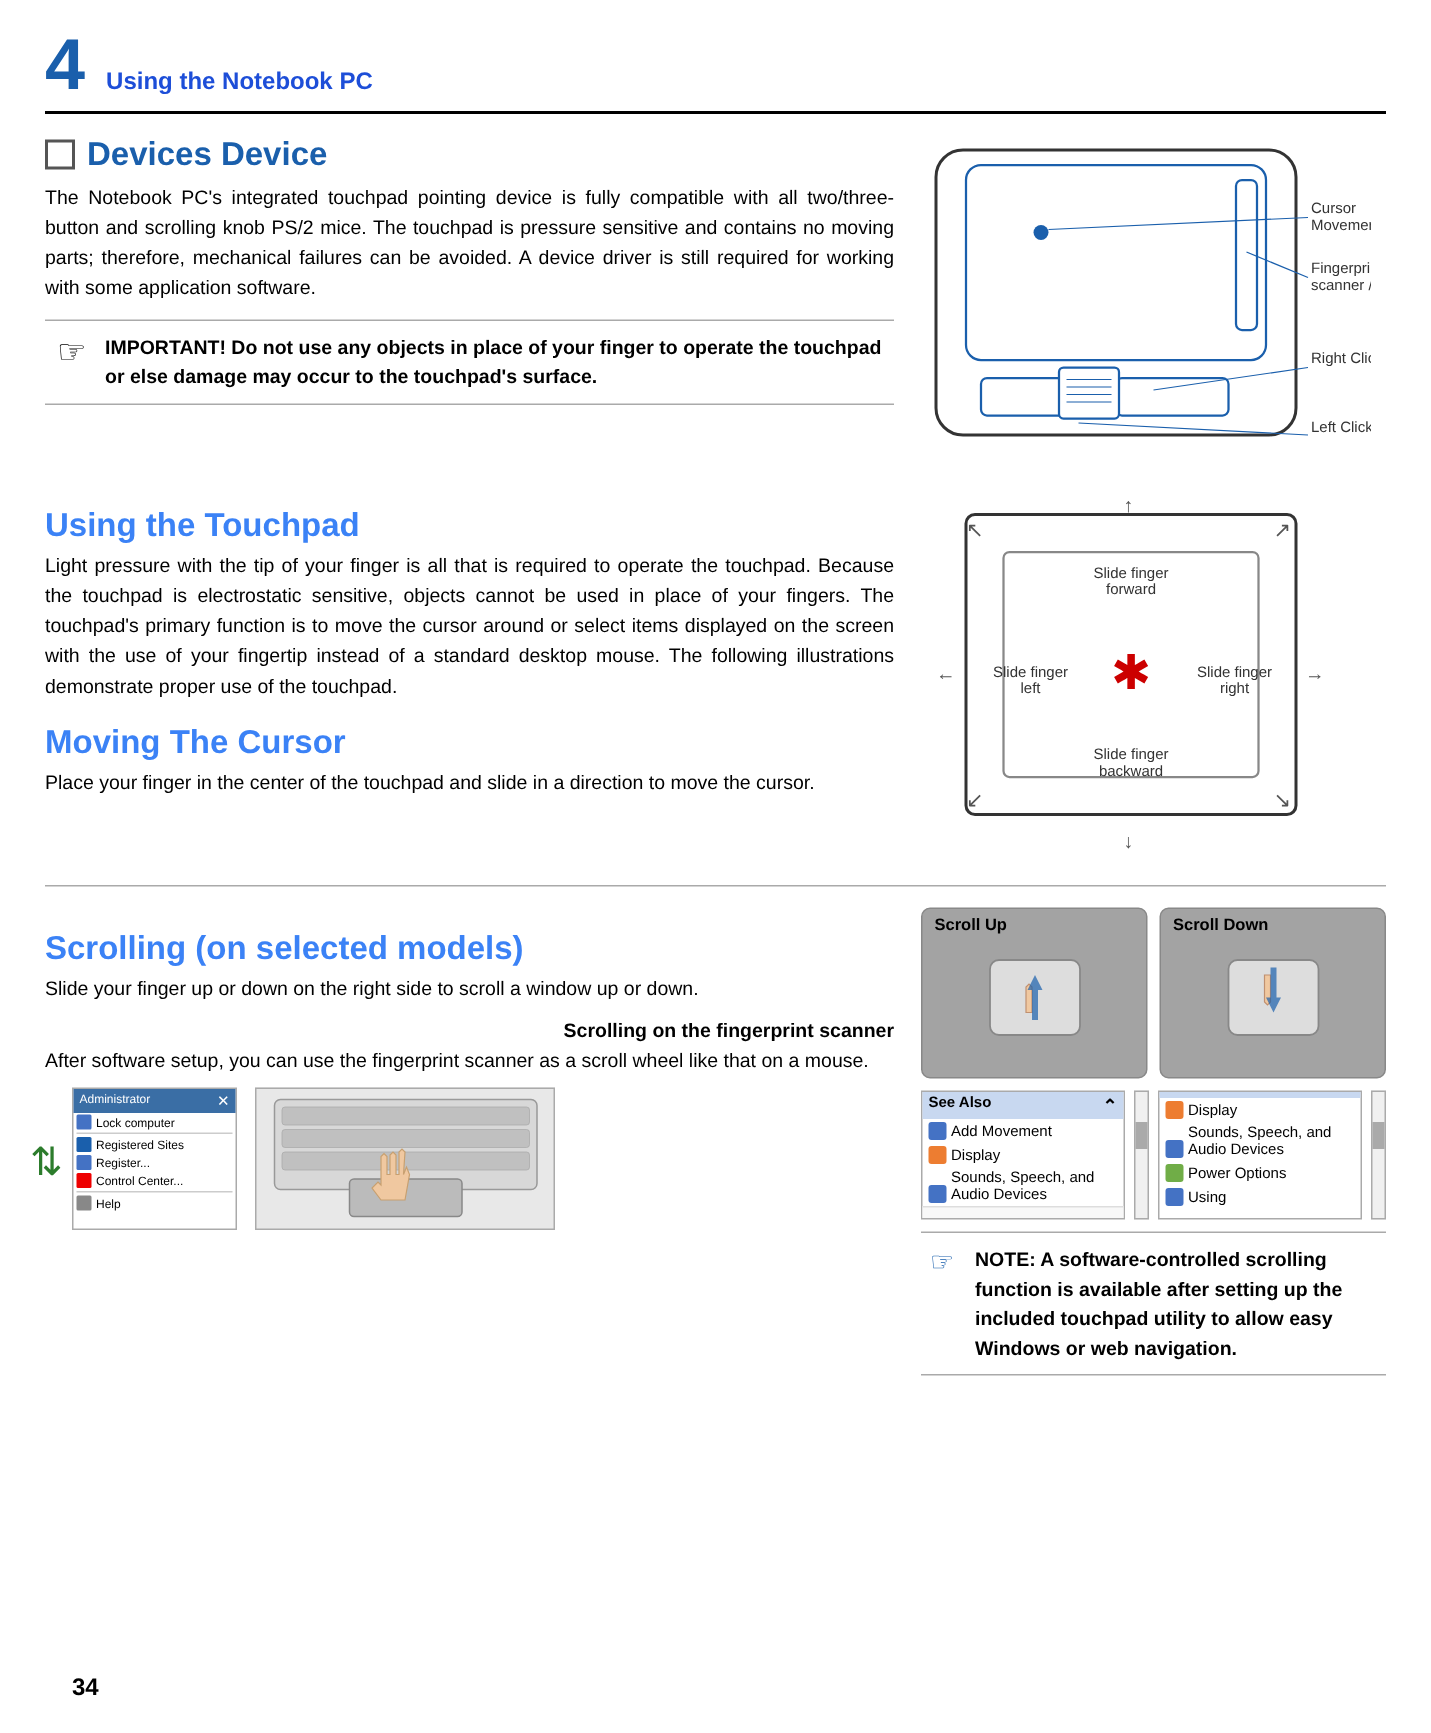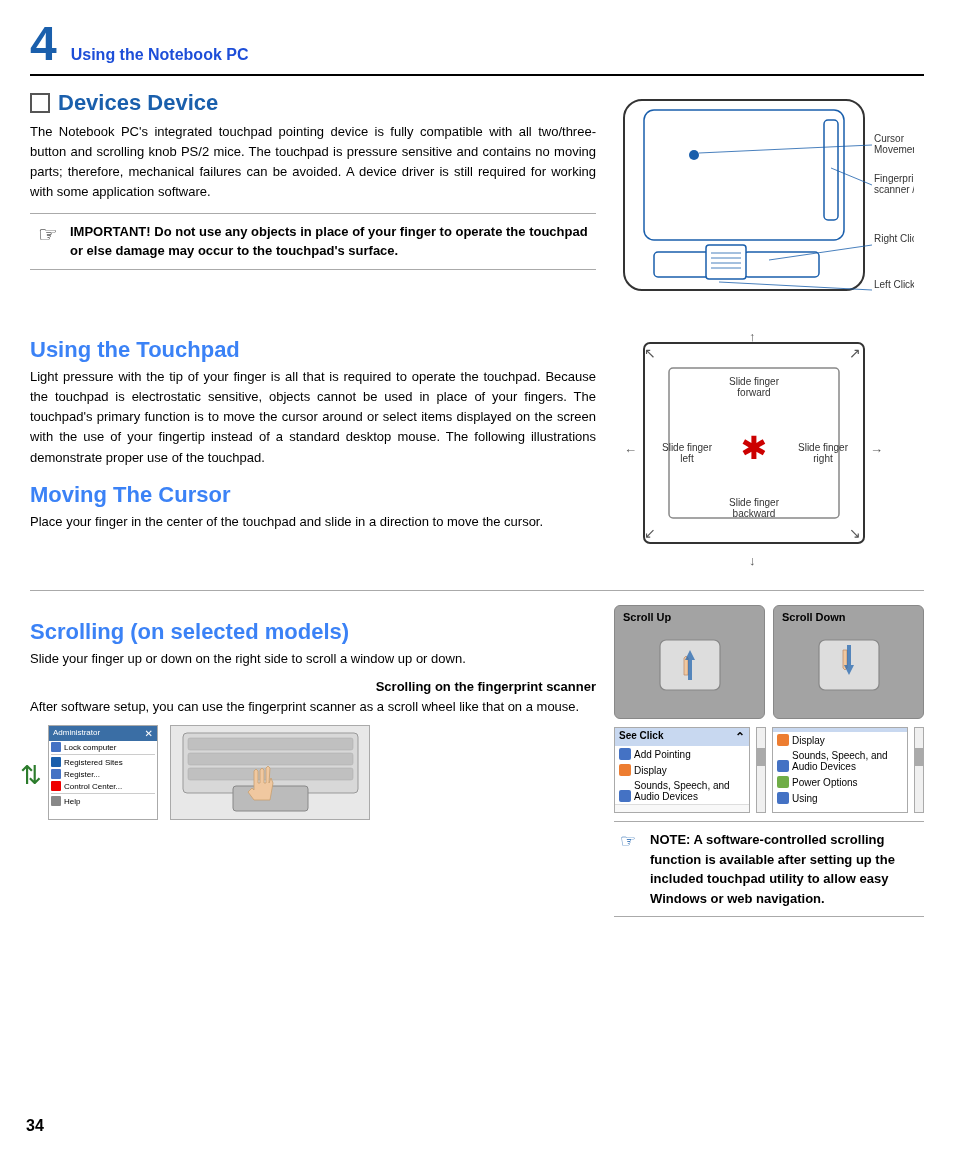--- a/index.html
+++ b/index.html
@@ -256,21 +256,21 @@
       position: relative;
       display: flex;
       align-items: center;
       justify-content: center;
       overflow: hidden;
     }
     
     .page-number {
       position: absolute;
       bottom: 20px;
-      left: 26px;
+      left: 48px;
       font-size: 16px;
       font-weight: bold;
     }
   </style>
 </head>
 <body>
 
 <div class="page">
 
   <div class="chapter-header">
@@ -462,26 +462,26 @@
             <path d="M38 20 L38 38 L36 40 L34 38 L34 20 Z" fill="#f0c8a0" stroke="#c09070" stroke-width="0.8"></path>
 
             <path d="M40 45 L45 35 L42 35 L42 15 L38 15 L38 35 L35 35 Z" fill="#1a5fac" opacity="0.7"></path>
           </svg>
         </div>
       </div>
 
       <div class="see-also-mockup">
         <div style="flex:1; border:1.5px solid #aaa; font-size:10px; background:#fff;">
           <div class="see-also-title">
-            <span>See Click</span>
+            <span>See Also</span>
             <span style="font-size:12px;">⌃</span>
           </div>
           <div class="see-also-item">
             <div class="see-also-icon sa-blue"></div>
-            <span>Add Pointing</span>
+            <span>Add Movement</span>
           </div>
           <div class="see-also-item">
             <div class="see-also-icon sa-orange"></div>
             <span>Display</span>
           </div>
           <div class="see-also-item">
             <div class="see-also-icon sa-blue"></div>
             <span>Sounds, Speech, and<br>Audio Devices</span>
           </div>
           <div style="height:8px; background:#f8f8f8; border-top:1px solid #ddd;"></div>

